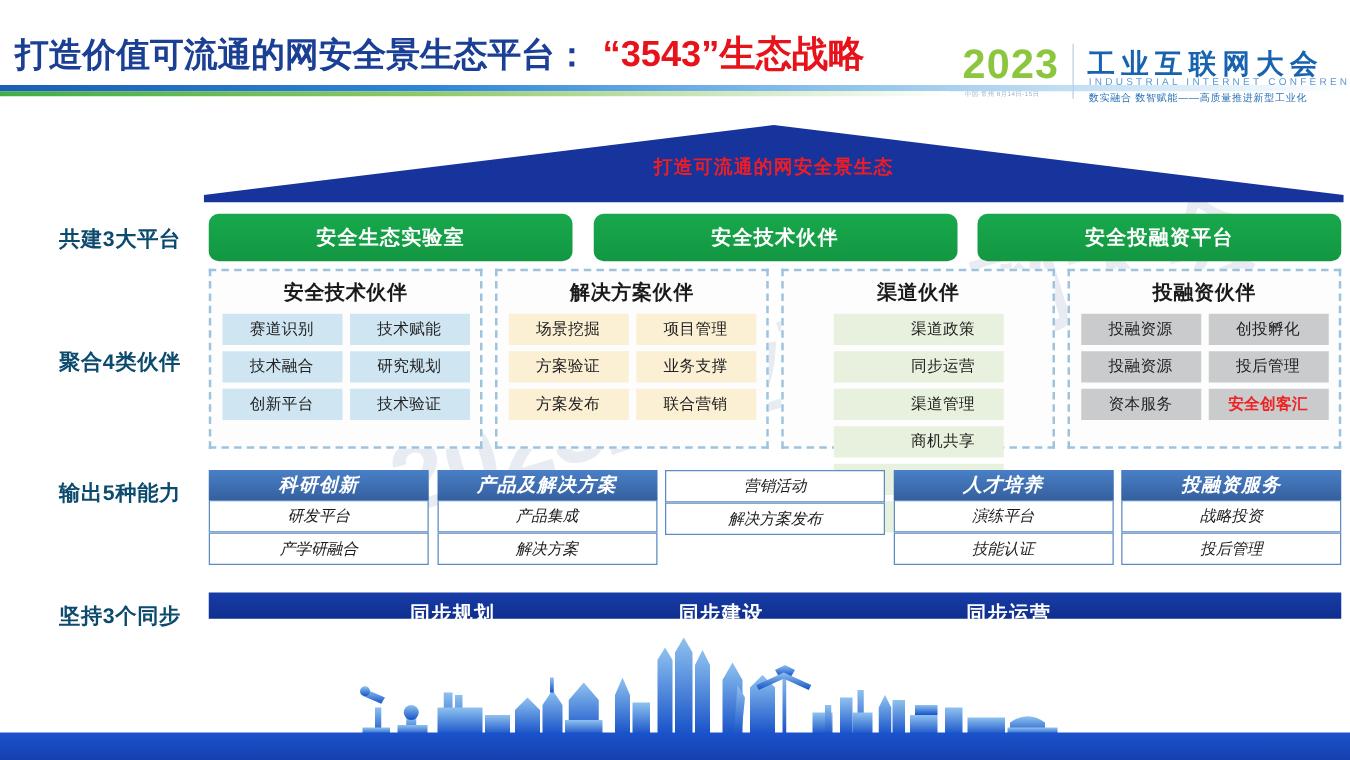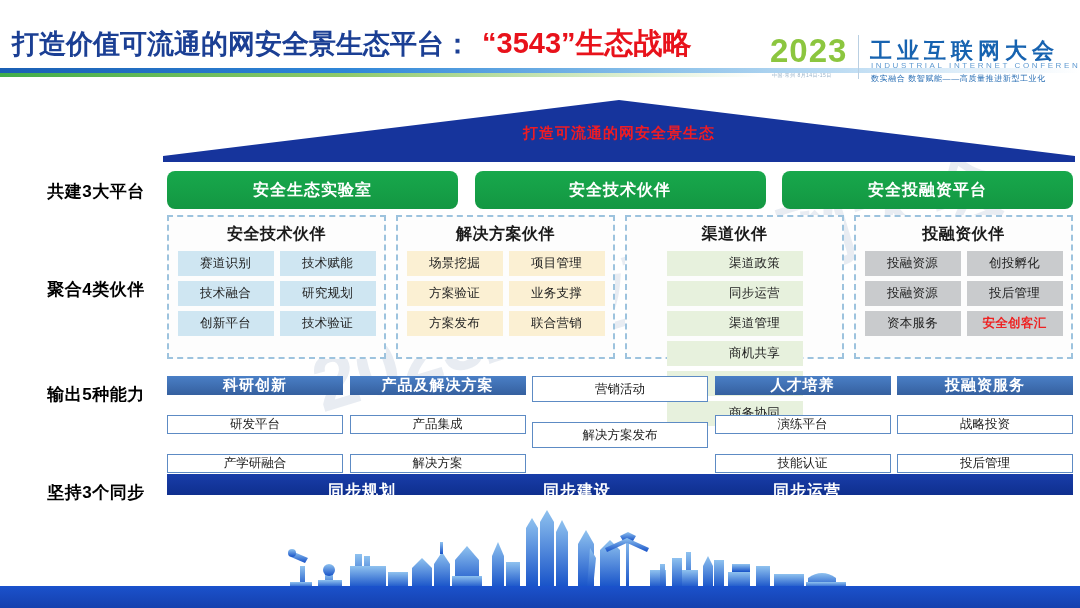--- a/index.html
+++ b/index.html
@@ -99,21 +99,21 @@
   }
   .pcell.blue{background:#cfe6f2;}
   .pcell.cream{background:#fbf0d3;}
   .pcell.green{background:#e7f1dd;padding-left:40px;}
   .pcell.gray{background:#c9cbcd;}
   .pcell.redtxt{color:#ee2222;font-weight:700;}
 
   
   .caps{position:absolute;left:167px;top:376px;width:906px;height:93px;
         display:flex;justify-content:space-between;}
-  .cap{width:176px;display:flex;flex-direction:column;gap:20px;}
+  .cap{width:176px;display:flex;flex-direction:column;gap:0;font-style:italic;}
   .cap-head{
     height:24px;background:linear-gradient(to bottom,#4a7fc6,#35609f);
     color:#ffffff;font-size:15px;font-weight:700;letter-spacing:1px;
     display:flex;align-items:center;justify-content:center;
   }
   .cap-cell{
     height:26px;border:1px solid #5d8bc4;background:#ffffff;
     font-size:12.5px;color:#1b1b1b;display:flex;align-items:center;justify-content:center;
     box-sizing:border-box;
   }
@@ -127,21 +127,21 @@
     position:absolute;top:0;height:35px;display:flex;align-items:center;
     justify-content:center;color:#ffffff;font-size:16px;font-weight:700;letter-spacing:1px;
   }
   .sync-0{left:115px;width:160px;}
   .sync-1{left:330px;width:160px;}
   .sync-2{left:560px;width:160px;}
 
   
   .side-label{
     position:absolute;left:26px;width:140px;text-align:center;
-    font-size:17px;font-weight:700;color:#000000;letter-spacing:.5px;
+    font-size:17px;font-weight:700;color:#0c4a6e;letter-spacing:.5px;
   }
   .sl-0{top:180px;}
   .sl-1{top:278px;}
   .sl-2{top:383px;}
   .sl-3{top:481px;}
 
   
   .footer{position:absolute;left:0;bottom:0;width:1080px;height:100px;}
   .footer svg{display:block;position:absolute;left:0;bottom:0;}
 </style>

